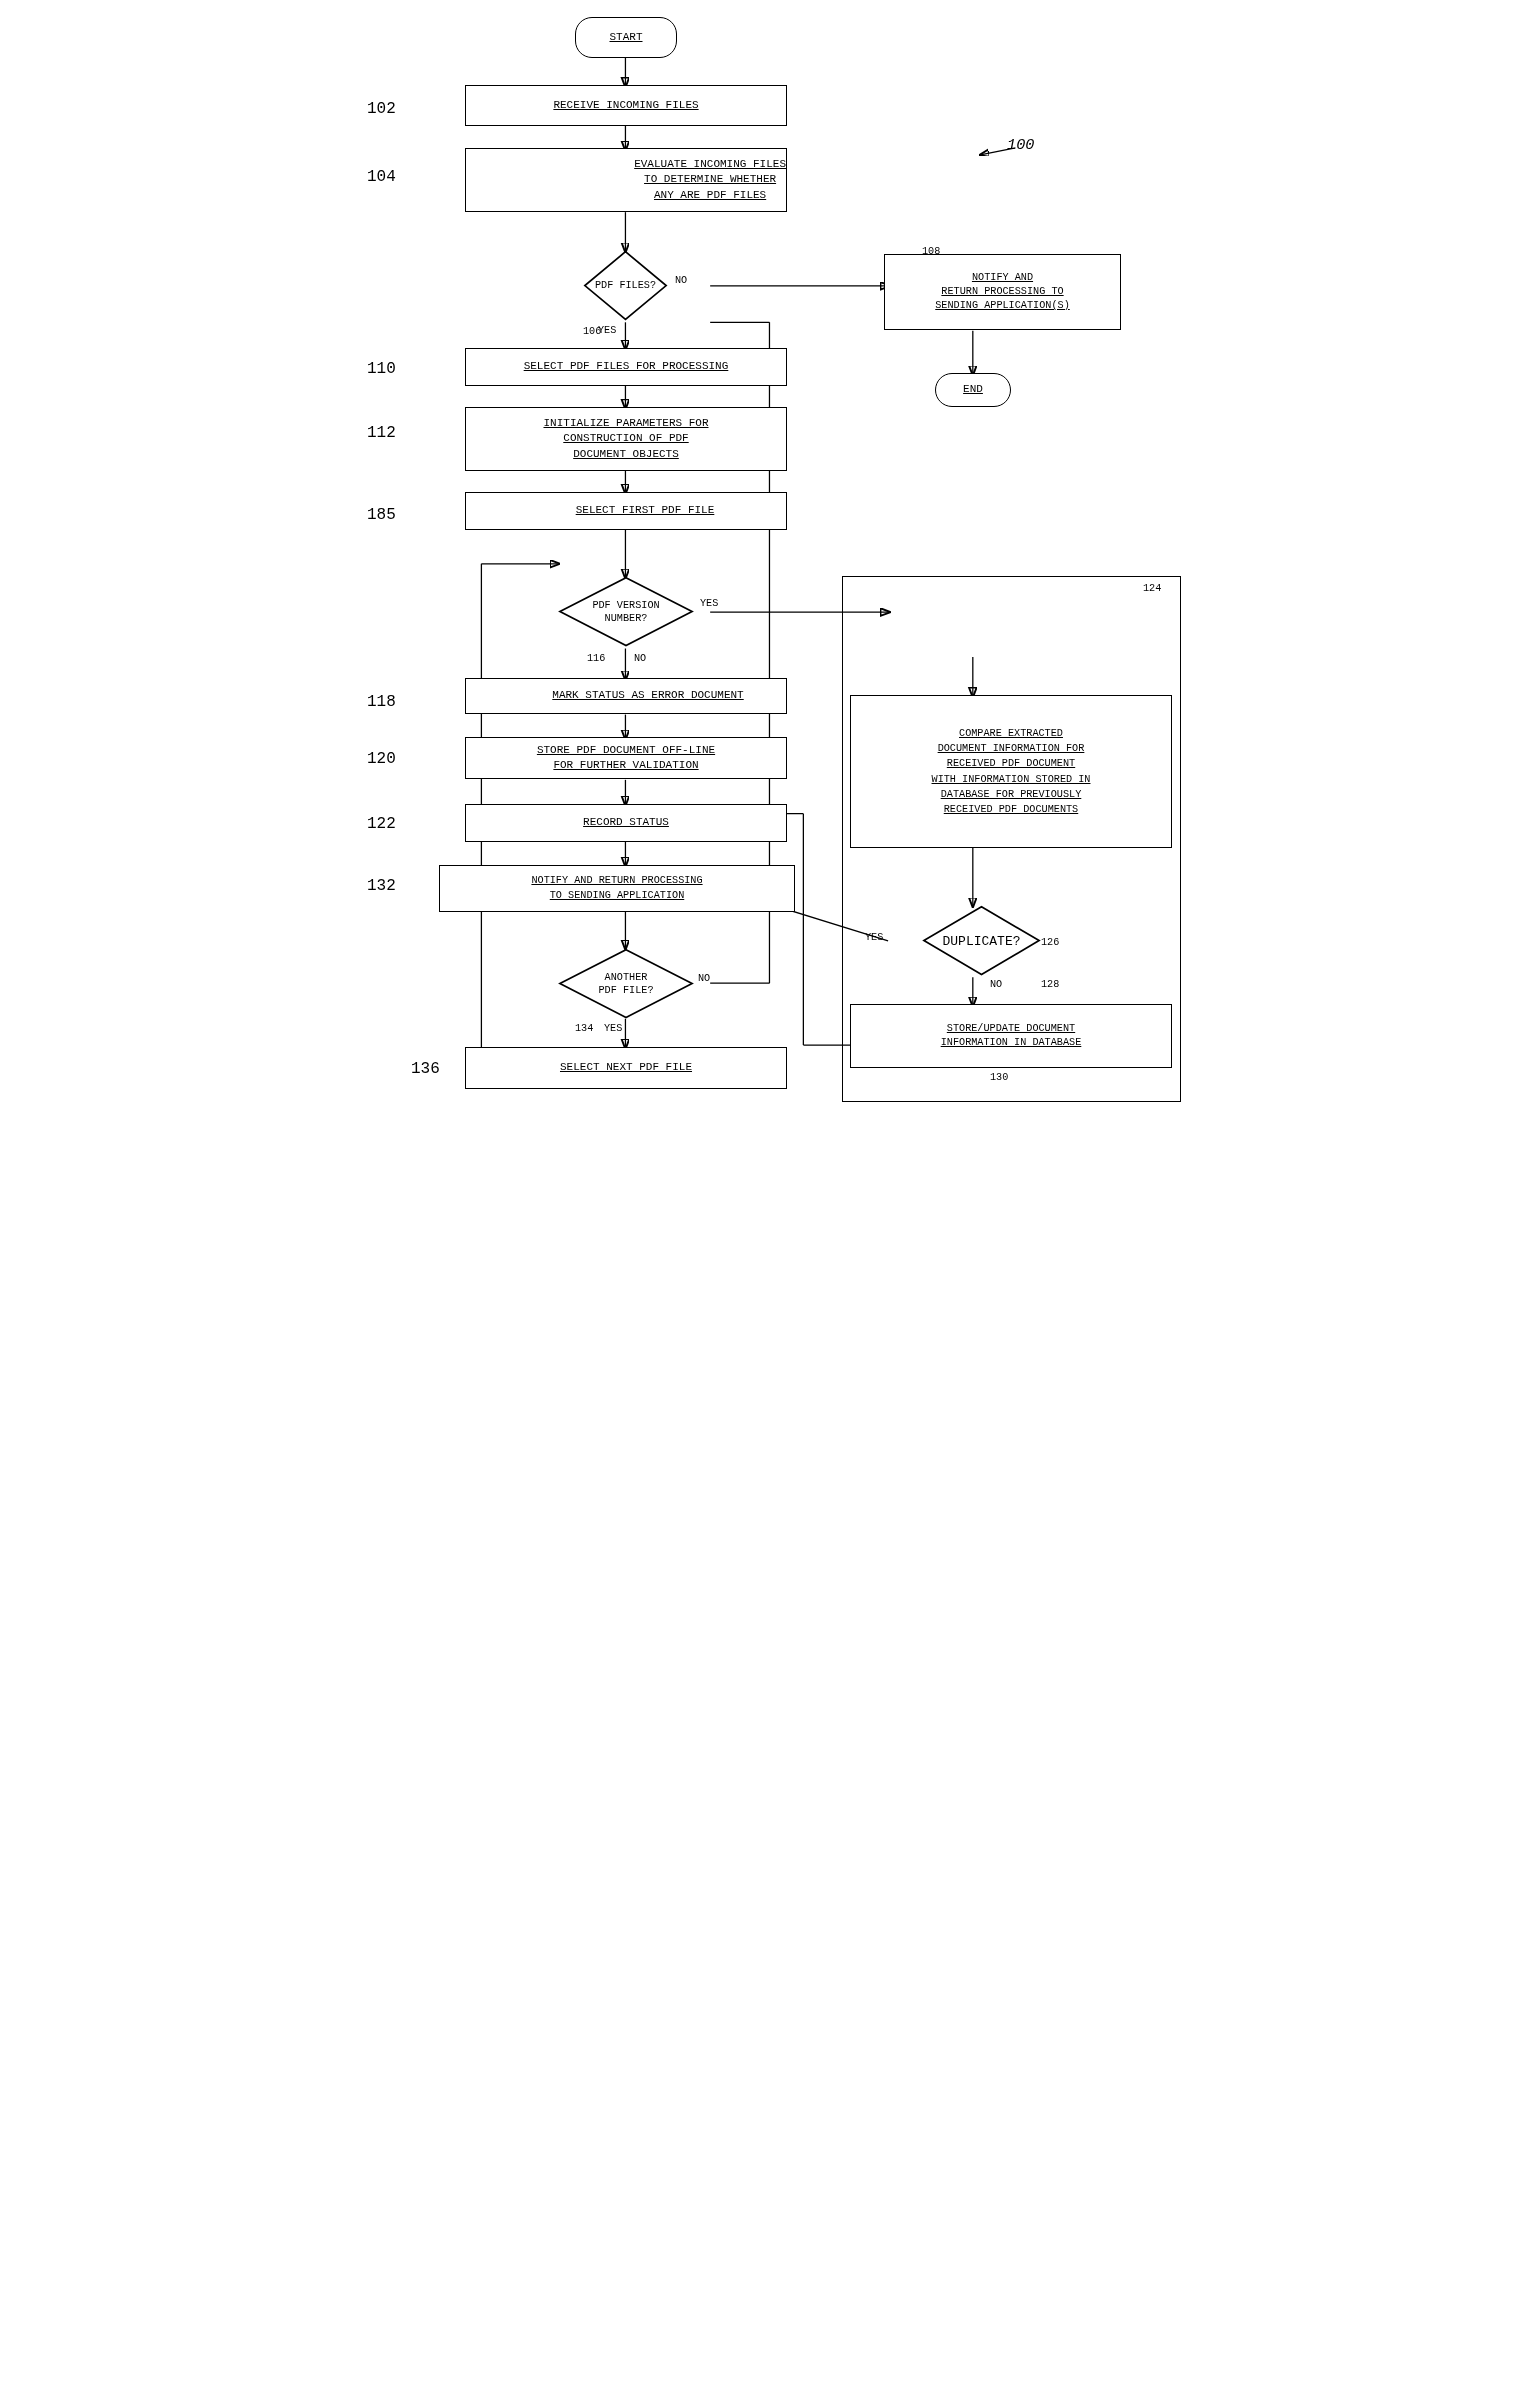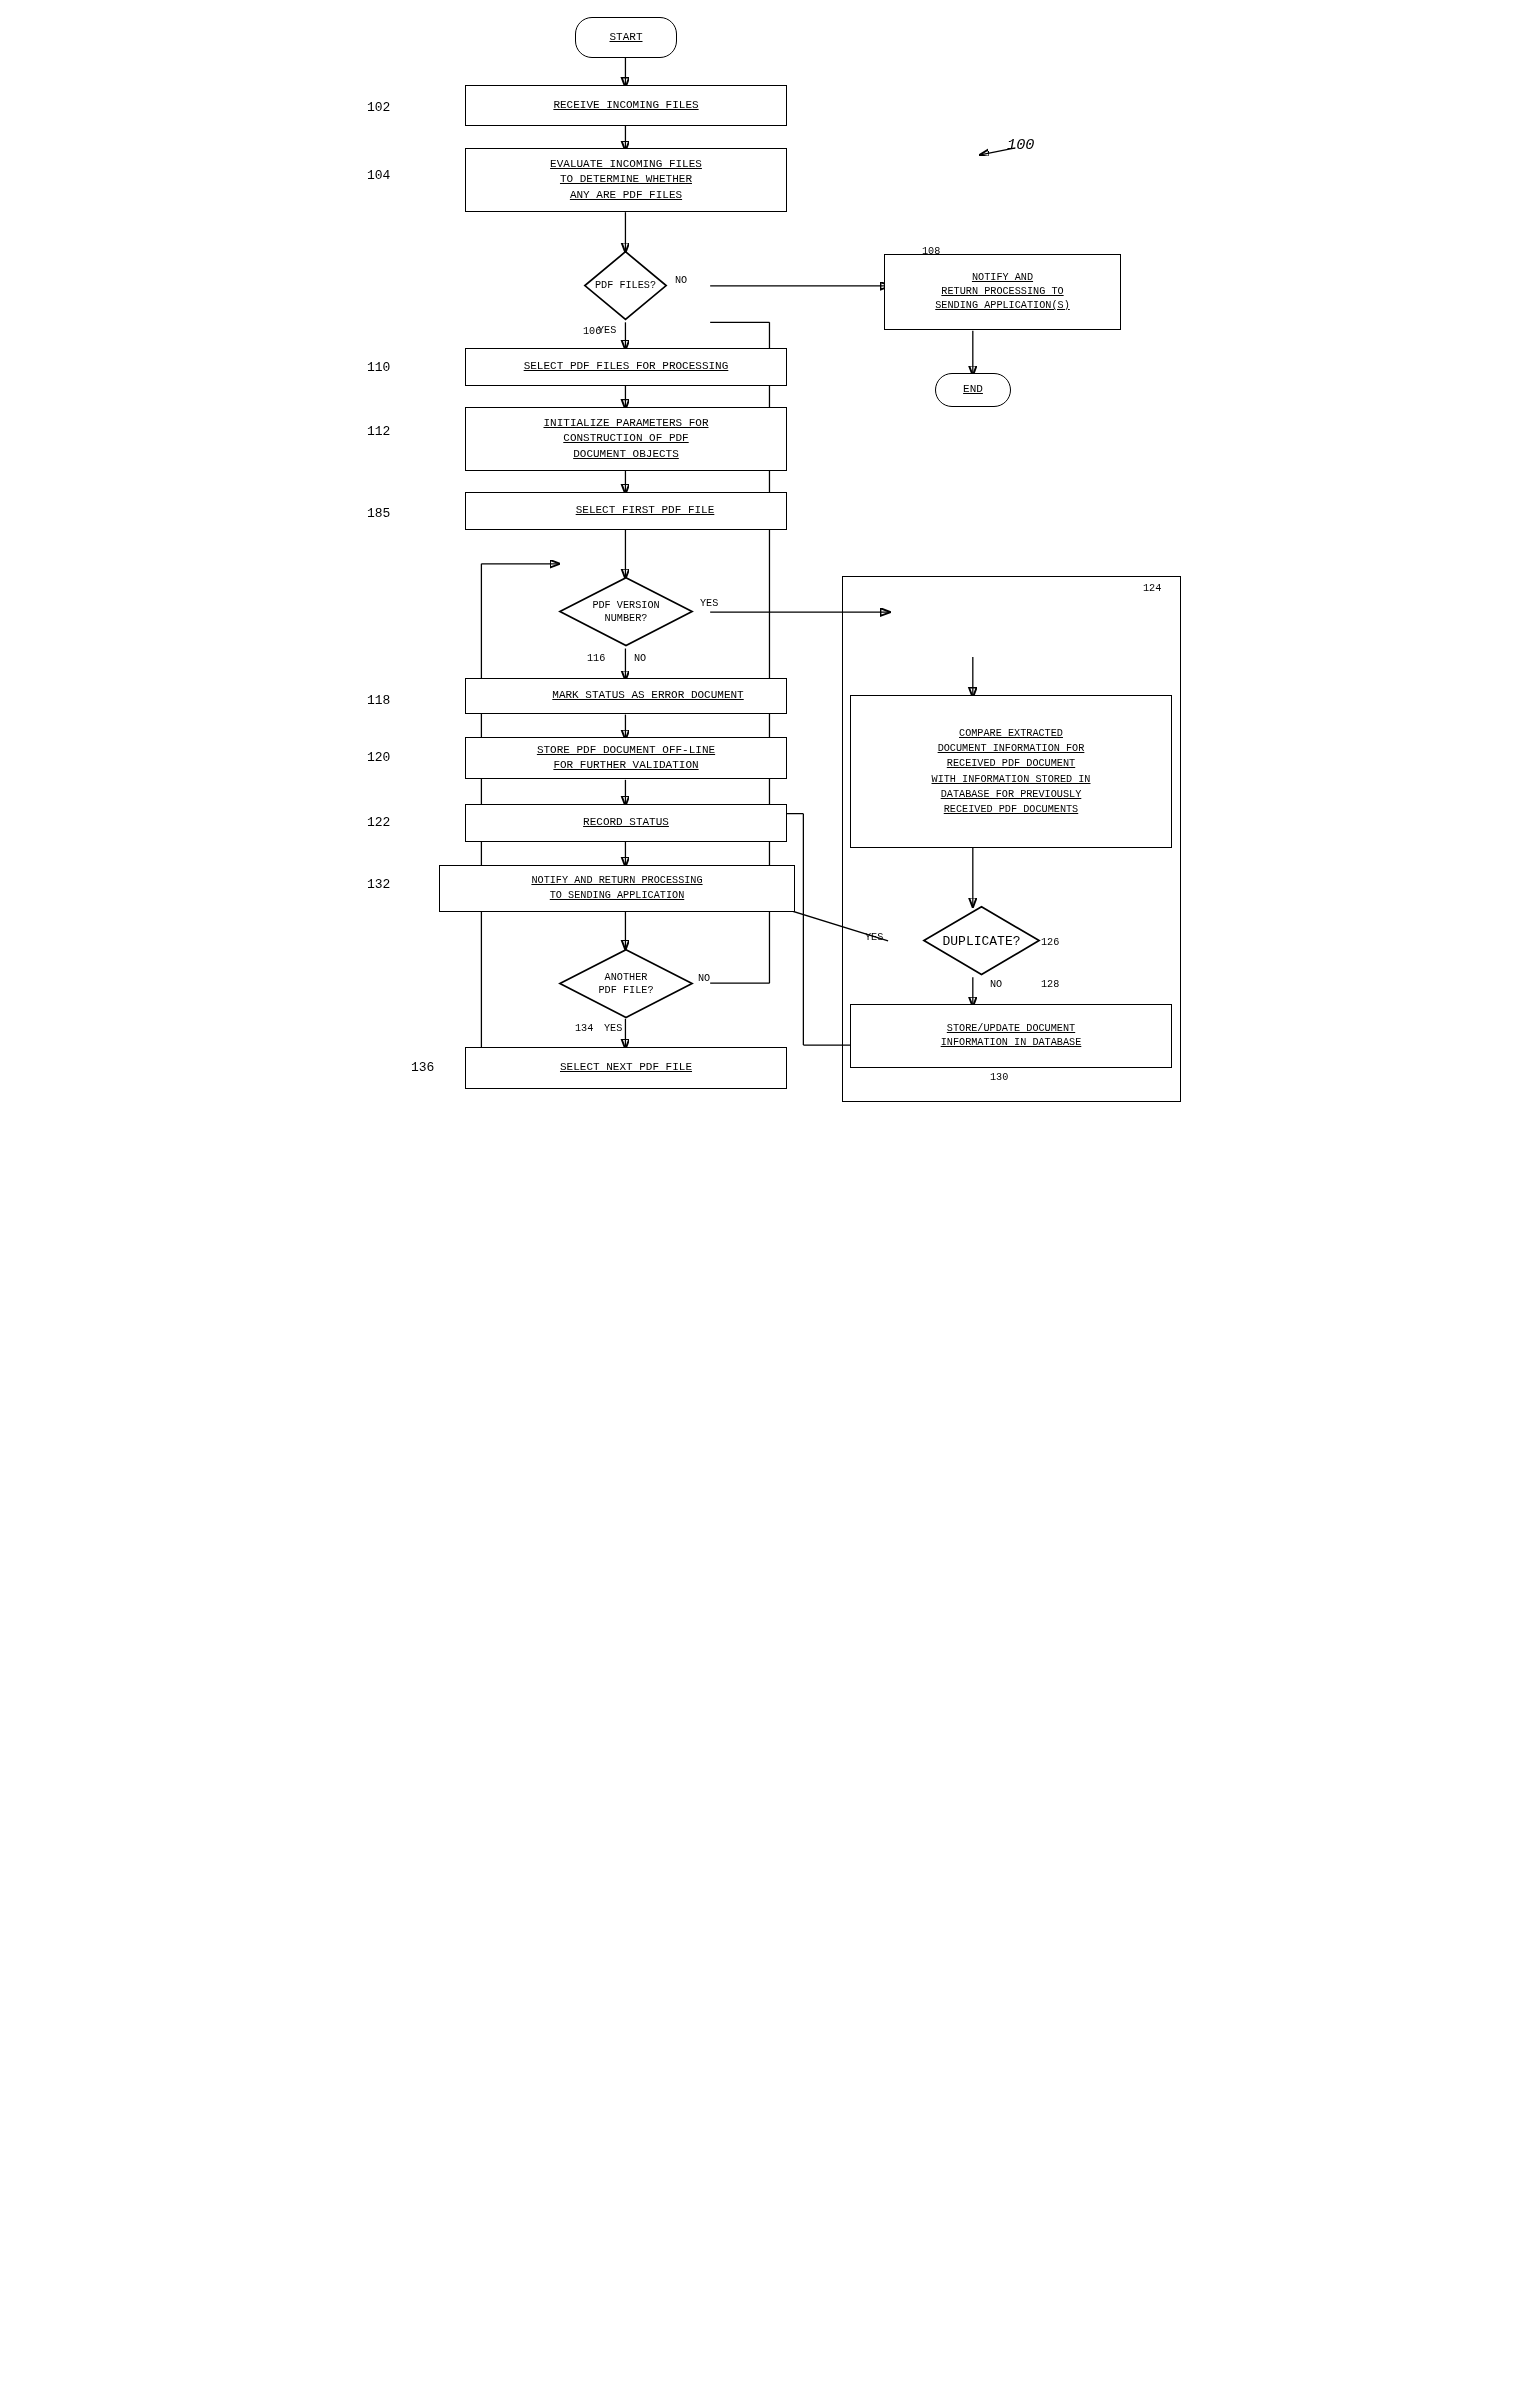--- a/index.html
+++ b/index.html
@@ -44,21 +44,21 @@
       display: flex;
       align-items: center;
       justify-content: center;
       text-align: center;
       font-family: 'Courier New', Courier, monospace;
       font-size: 11px;
     }
     .label-num {
       position: absolute;
       font-family: 'Courier New', Courier, monospace;
-      font-size: 13px;
+      font-size: 16px;
     }
     
     .connections {
       position: absolute;
       top: 0;
       left: 0;
       width: 100%;
       height: 100%;
       pointer-events: none;
     }
@@ -143,21 +143,21 @@
   </div>
 
   <div class="flow-element rect" style="left:170px; top:85px; width:322px; height:41px;">
     <span>RECEIVE INCOMING FILES</span>
   </div>
 
   <div class="label-num" style="left:72px; top:168px;">
     <span>104</span>
   </div>
 
-  <div class="flow-element rect" style="left:170px; top:148px; width:322px; height:64px;">
+  <div class="flow-element rect" style="left:170px; top:148px; width:322px; height:64px;justify-content:flex-end;">
     <span style="white-space:pre-line;">EVALUATE INCOMING FILES
 TO DETERMINE WHETHER
 ANY ARE PDF FILES</span>
   </div>
 
   <div style="position:absolute; left:288px; top:250px; width:85px; height:72px;">
     <svg width="85" height="72" viewBox="0 0 100 85">
       <polygon points="50,2 98,42 50,82 2,42" fill="white" stroke="black" stroke-width="2"></polygon>
     </svg>
   </div>

